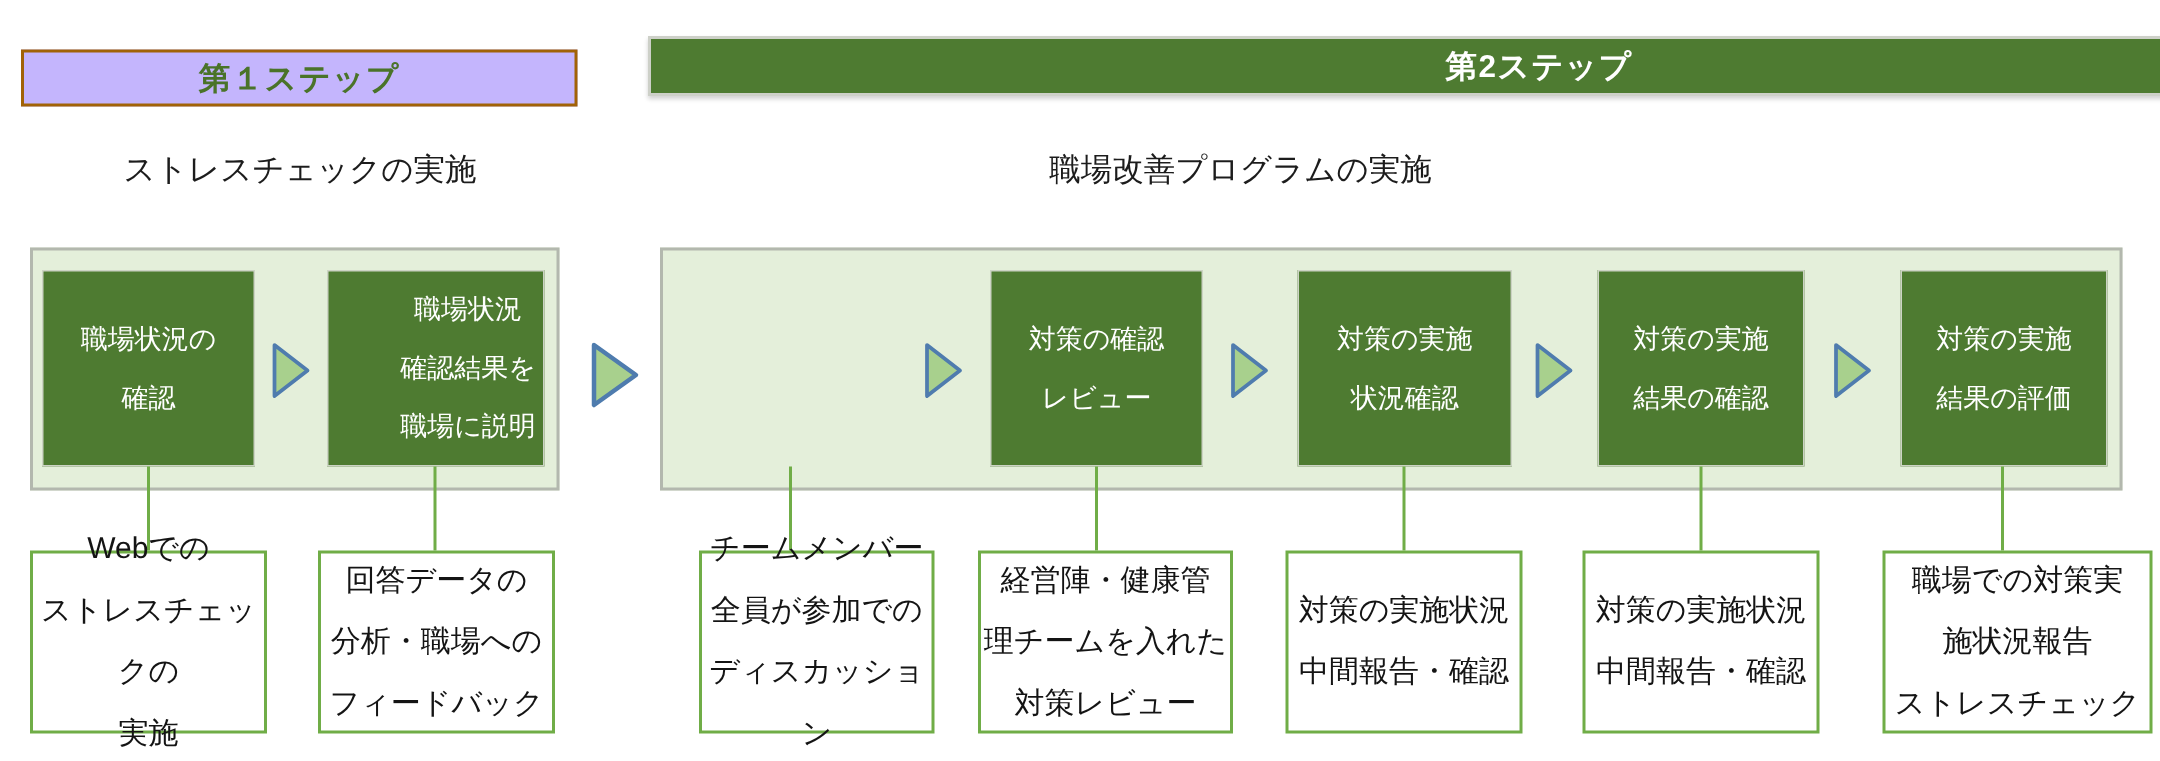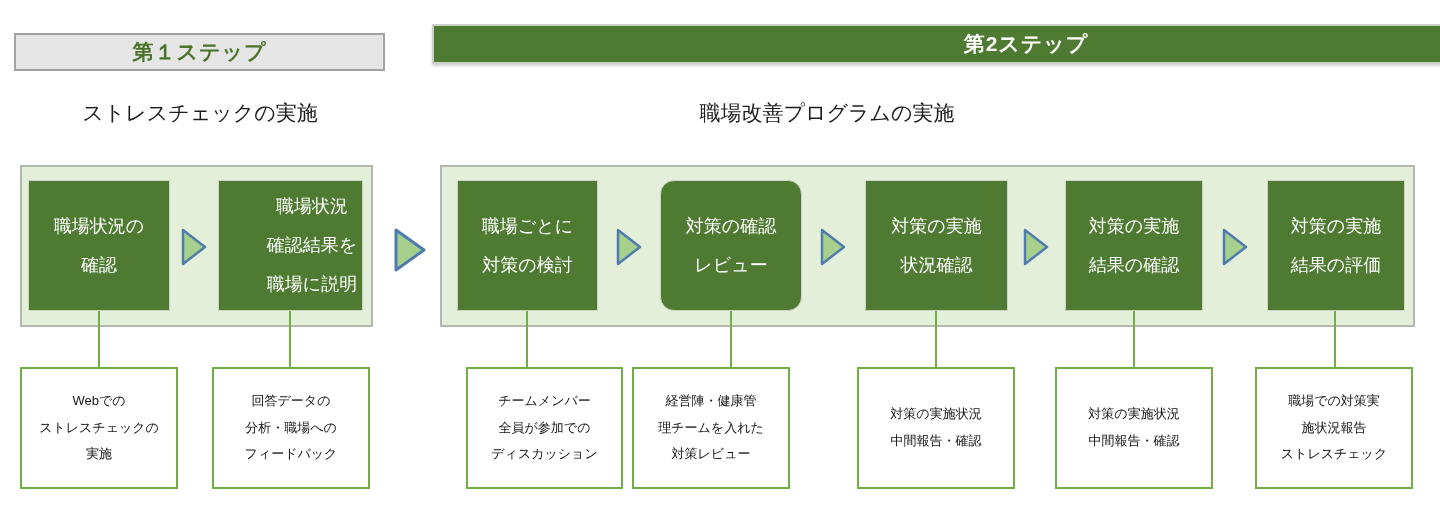--- a/index.html
+++ b/index.html
@@ -19,22 +19,22 @@
     position: absolute;
     display: flex;
     align-items: center;
     justify-content: center;
     font-weight: bold;
     font-size: 21px;
     letter-spacing: 1px;
     box-sizing: border-box;
   }
   .banner.light {
-    background: #e5e5e5;
-    border: 2px solid #a3a3a3;
+    background: #c4b5fd;
+    border: 2px solid #a16207;
     color: #4a7329;
   }
   .banner.dark {
     background: #4e7b31;
     border: 2px solid #cdd0c8;
     color: #ffffff;
     box-shadow: 0 2px 3px rgba(0,0,0,0.18);
   }
   .subtitle {
     position: absolute;
@@ -71,21 +71,21 @@
     position: absolute;
     top: 367px;
     height: 122px;
     background: #ffffff;
     border: 2px solid #70ad47;
     color: #141414;
     display: flex;
     align-items: center;
     justify-content: center;
     text-align: center;
-    font-size: 13px;
+    font-size: 20px;
     line-height: 2.05;
     white-space: pre-line;
     box-sizing: border-box;
   }
   .connector {
     position: absolute;
     top: 311px;
     height: 57px;
     width: 2px;
     background: #70ad47;
@@ -112,23 +112,21 @@
 
   <div class="group-container" style="left:20px; width:353px;"></div>
   <div class="group-container" style="left:440px; width:975px;"></div>
 
   <div class="gbox" style="left:28px; width:142px;">職場状況の
 確認</div>
   <div class="gbox" style="left:218px; width:145px;padding-left:43px;">職場状況
 確認結果を
 職場に説明</div>
 
-  <div class="gbox" style="left:457px; width:141px;">職場ごとに
-対策の検討</div>
-  <div class="gbox" style="left:660px; width:142px;border-radius:14px;">対策の確認
+  <div class="gbox" style="left:660px; width:142px;">対策の確認
 レビュー</div>
   <div class="gbox" style="left:865px; width:143px;">対策の実施
 状況確認</div>
   <div class="gbox" style="left:1065px; width:138px;">対策の実施
 結果の確認</div>
   <div class="gbox" style="left:1267px; width:138px;">対策の実施
 結果の評価</div>
 
   <svg class="arrow" style="left:180px; top:227px;" width="28" height="40" viewBox="0 0 28 40">
     <polygon points="3,3 25,20 3,37" stroke-width="2.5"></polygon>
@@ -159,24 +157,24 @@
 
   <div class="wbox" style="left:20px; width:158px;">Webでの
 ストレスチェックの
 実施</div>
   <div class="wbox" style="left:212px; width:158px;">回答データの
 分析・職場への
 フィードバック</div>
   <div class="wbox" style="left:450px; width:157px;margin-left:16px;">チームメンバー
 全員が参加での
 ディスカッション</div>
-  <div class="wbox" style="left:632px; width:158px;">経営陣・健康管
+  <div class="wbox" style="left:652px; width:170px;">経営陣・健康管
 理チームを入れた
 対策レビュー</div>
   <div class="wbox" style="left:857px; width:158px;">対策の実施状況
 中間報告・確認</div>
   <div class="wbox" style="left:1055px; width:158px;">対策の実施状況
 中間報告・確認</div>
-  <div class="wbox" style="left:1255px; width:158px;">職場での対策実
+  <div class="wbox" style="left:1255px; width:180px;">職場での対策実
 施状況報告
 ストレスチェック</div>
 
 </div>
 
 </body></html>

